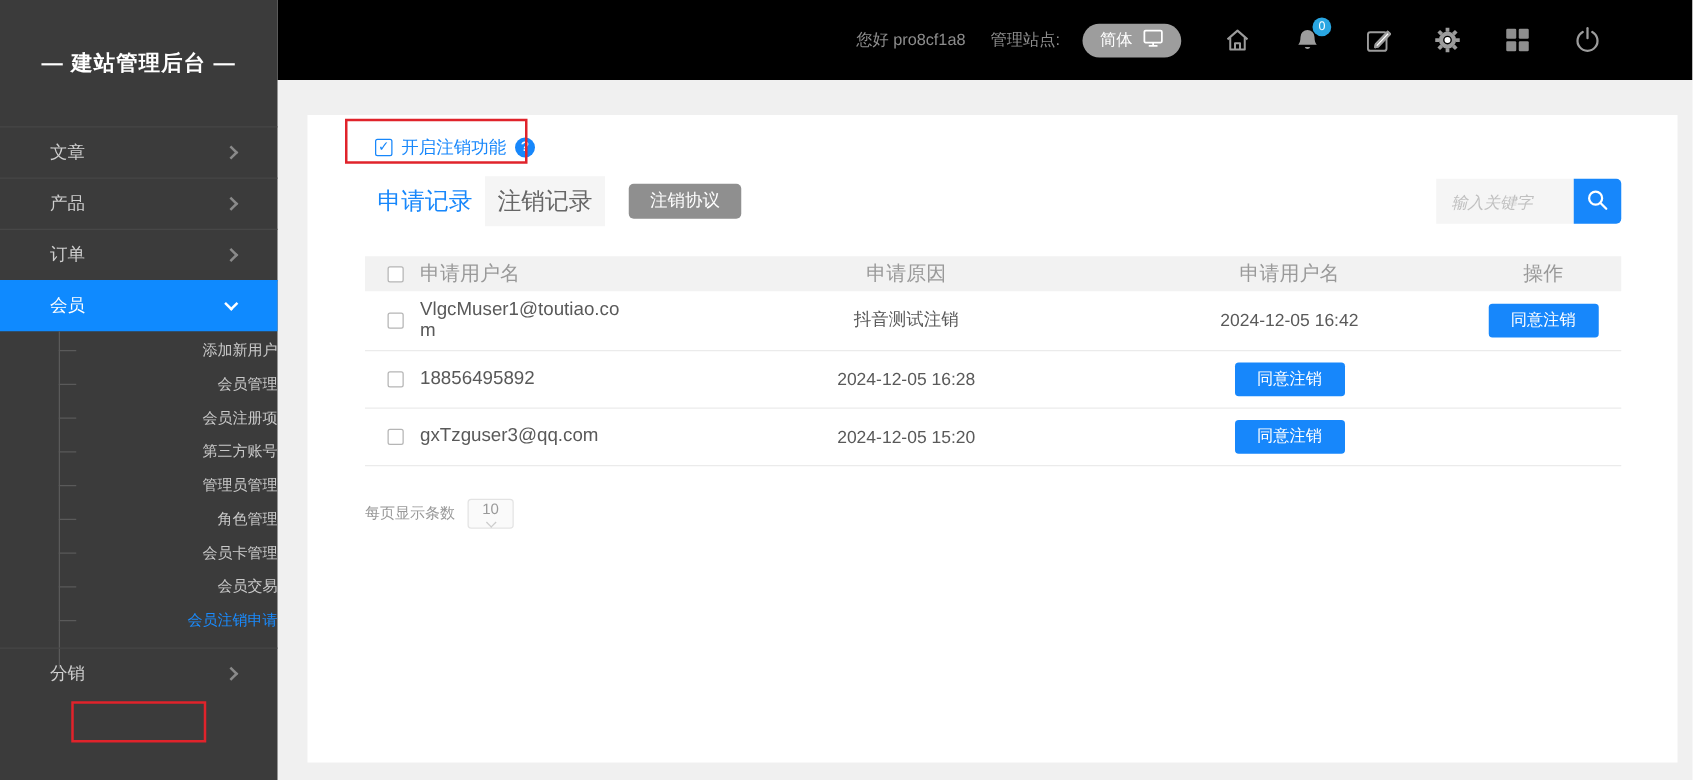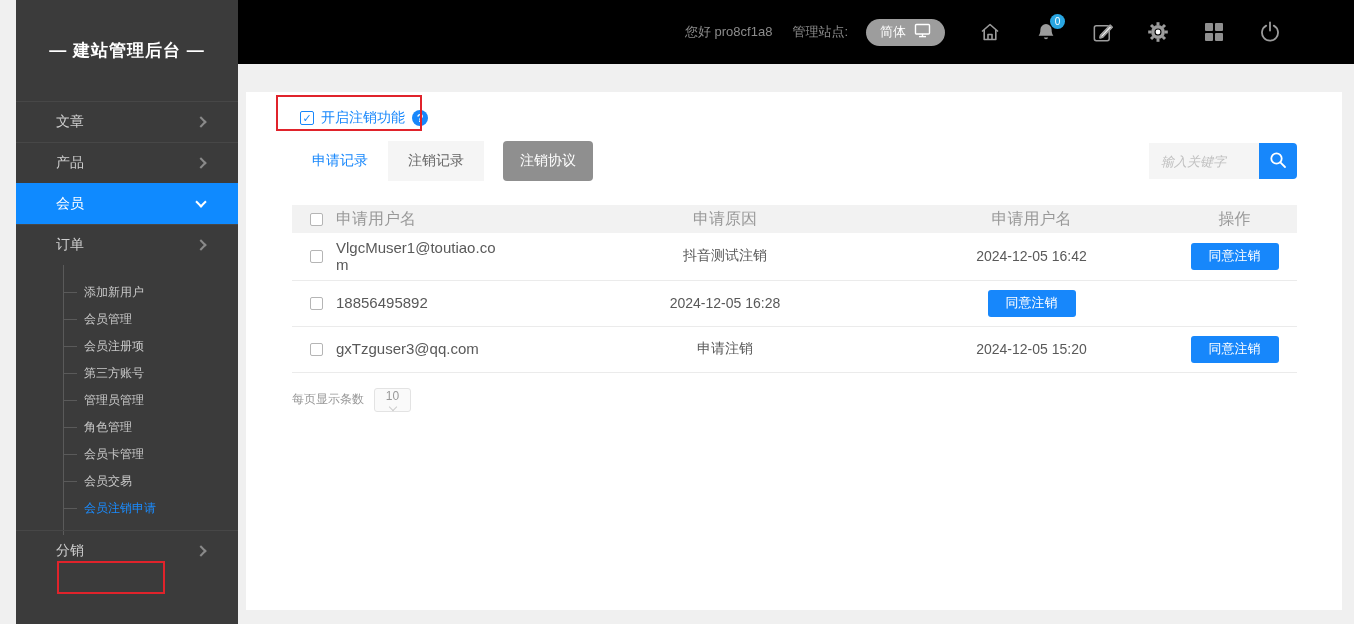--- a/index.html
+++ b/index.html
@@ -2,35 +2,35 @@
 <html><head>
 <meta charset="utf-8">
 <style>
   * { box-sizing: border-box; margin: 0; padding: 0; }
   html,body { width:1354px; height:624px; }
   body {
     font-family:"Liberation Sans","DejaVu Sans",sans-serif;
     background:#f0f0f0; overflow:hidden; position:relative;
   }
   
-  .sidebar { position:absolute; left:16px; top:0; width:222px; height:624px; background:#3b3b3b; z-index:2; }
+  .sidebar { position:absolute; left:0; top:0; width:222px; height:624px; background:#3b3b3b; z-index:2; }
   .sidebar-title {
     height:101px; display:flex; align-items:center; justify-content:center;
     color:#fff; font-size:17px; font-weight:bold; letter-spacing:1px;
   }
   .nav-item {
     height:41px; display:flex; align-items:center; justify-content:space-between;
     padding:0 33px 0 40px; color:#cfcfcf; font-size:14px;
     border-top:1px solid #474747; cursor:pointer; position:relative;
   }
   .nav-item.active { background:#0f8aff; color:#fff; border-top-color:#0f8aff; }
   .chev { width:8px; height:8px; border-right:2px solid #8a8a8a; border-bottom:2px solid #8a8a8a; display:inline-block; }
   .chev.right { transform:rotate(-45deg); }
   .chev.down  { transform:rotate(45deg); border-color:#fff; margin-top:-4px; }
-  .submenu { position:relative; padding:14px 0 8px; }
+  .submenu { position:relative; padding:2px 0 8px;text-align:right; }
   .submenu::before {
     content:""; position:absolute; left:47px; top:0; height:270px; border-left:1px solid #5a5a5a;
   }
   .sub-item {
     position:relative; height:27px; line-height:27px; padding-left:68px;
     font-size:12px; color:#c9c9c9; cursor:pointer;
   }
   .sub-item::before {
     content:""; position:absolute; left:47px; top:13px; width:14px; border-top:1px solid #5a5a5a;
   }
@@ -66,25 +66,25 @@
   .toggle-check {
     width:14px; height:14px; border:1px solid #1787fb; border-radius:2px; background:#fff;
     color:#1787fb; font-size:11px; line-height:12px; text-align:center; cursor:pointer;
   }
   .toggle-label { color:#1787fb; font-size:14px; }
   .help-icon {
     width:16px; height:16px; border-radius:50%; background:#1787fb; color:#fff;
     font-size:11px; font-weight:bold; display:flex; align-items:center; justify-content:center; cursor:pointer;
   }
   .tabs-row { display:flex; align-items:center; margin-top:11px; height:40px; }
-  .tab { width:96px; height:40px; display:flex; align-items:center; justify-content:center; font-size:14px; cursor:pointer; }
+  .tab { width:96px; height:40px; display:flex; align-items:center; justify-content:center; font-size:19px; cursor:pointer; }
   .tab.active { background:#fff; color:#1787fb; }
   .tab.idle { background:#f5f5f5; color:#666; }
   .tab-dark {
-    margin-left:19px; height:40px; padding:0 17px; border:none; border-radius:4px;
+    margin-left:19px; height:28px; padding:0 17px; border:none; border-radius:4px;
     background:#8f8f8f; color:#fff; font-size:14px; cursor:pointer;
   }
   .search-group { margin-left:auto; display:flex; height:36px; }
   .search-input {
     width:110px; height:36px; border:none; background:#f5f5f5; padding:0 12px; font-size:13px;
     color:#666; outline:none; font-family:inherit;font-style:italic;
   }
   .search-input::placeholder { color:#c0c0c0; }
   .search-btn {
     width:38px; height:36px; border:none; background:#1787fb; border-radius:0 4px 4px 0;
@@ -100,21 +100,21 @@
   .row-checkbox { width:13px; height:13px; border:1px solid #b5b5b5; border-radius:2px; background:#fff; cursor:pointer; }
   .cell-user { font-size:15px; max-width:165px; word-break:break-all; line-height:1.15; padding:6px 0; }
   .cell-center { text-align:center; }
   .agree-btn {
     width:88px; height:27px; border:none; border-radius:3px; background:#1787fb; color:#fff;
     font-size:13px; cursor:pointer;
   }
   .cell-action { display:flex; justify-content:center; }
 
   
-  .pagination { display:flex; align-items:center; margin-top:15px; gap:10px; color:#999; font-size:12px; }
+  .pagination { display:flex; align-items:center; margin-top:26px; gap:10px; color:#999; font-size:12px; }
   .page-size {
     width:37px; height:24px; border:1px solid #e3e3e3; background:#fafafa; border-radius:3px;
     display:flex; align-items:center; justify-content:center; gap:4px; color:#999; cursor:pointer;flex-direction:column;
   }
   .page-size .chev-sm { width:6px; height:6px; border-right:1.5px solid #ccc; border-bottom:1.5px solid #ccc; transform:rotate(45deg); margin-top:-3px; }
 
   
   .anno { position:absolute; border:2px solid #e0232b; z-index:10; pointer-events:none; }
   .anno-toggle { left:276px; top:95px; width:146px; height:36px; }
   .anno-menu { left:57px; top:561px; width:108px; height:33px; }
@@ -126,27 +126,27 @@
   <div class="sidebar-title">— 建站管理后台 —</div>
 
   <div class="nav-item">
     <span>文章</span>
     <span class="chev right"></span>
   </div>
   <div class="nav-item">
     <span>产品</span>
     <span class="chev right"></span>
   </div>
+  <div class="nav-item">
+    <span>订单</span>
+    <span class="chev right"></span>
+  </div>
   <div class="nav-item active">
     <span>会员</span>
     <span class="chev down"></span>
-  </div>
-  <div class="nav-item">
-    <span>订单</span>
-    <span class="chev right"></span>
   </div>
 
   <div class="submenu">
     <div class="sub-item">添加新用户</div>
     <div class="sub-item">会员管理</div>
     <div class="sub-item">会员注册项</div>
     <div class="sub-item">第三方账号</div>
     <div class="sub-item">管理员管理</div>
     <div class="sub-item">角色管理</div>
     <div class="sub-item">会员卡管理</div>
@@ -291,21 +291,20 @@
       <span class="cell-action">
           <button class="agree-btn">同意注销</button>
         </span>
     </div>
 
     <div class="t-row t-body-row">
       <span class="cell-check">
           <span class="row-checkbox"></span>
         </span>
       <span class="cell-user">gxTzguser3@qq.com</span>
-      <span class="cell-center">申请注销</span>
       <span class="cell-center">2024-12-05 15:20</span>
       <span class="cell-action">
           <button class="agree-btn">同意注销</button>
         </span>
     </div>
   </div>
 
   <div class="pagination">
     <span>每页显示条数</span>
     <span class="page-size">

